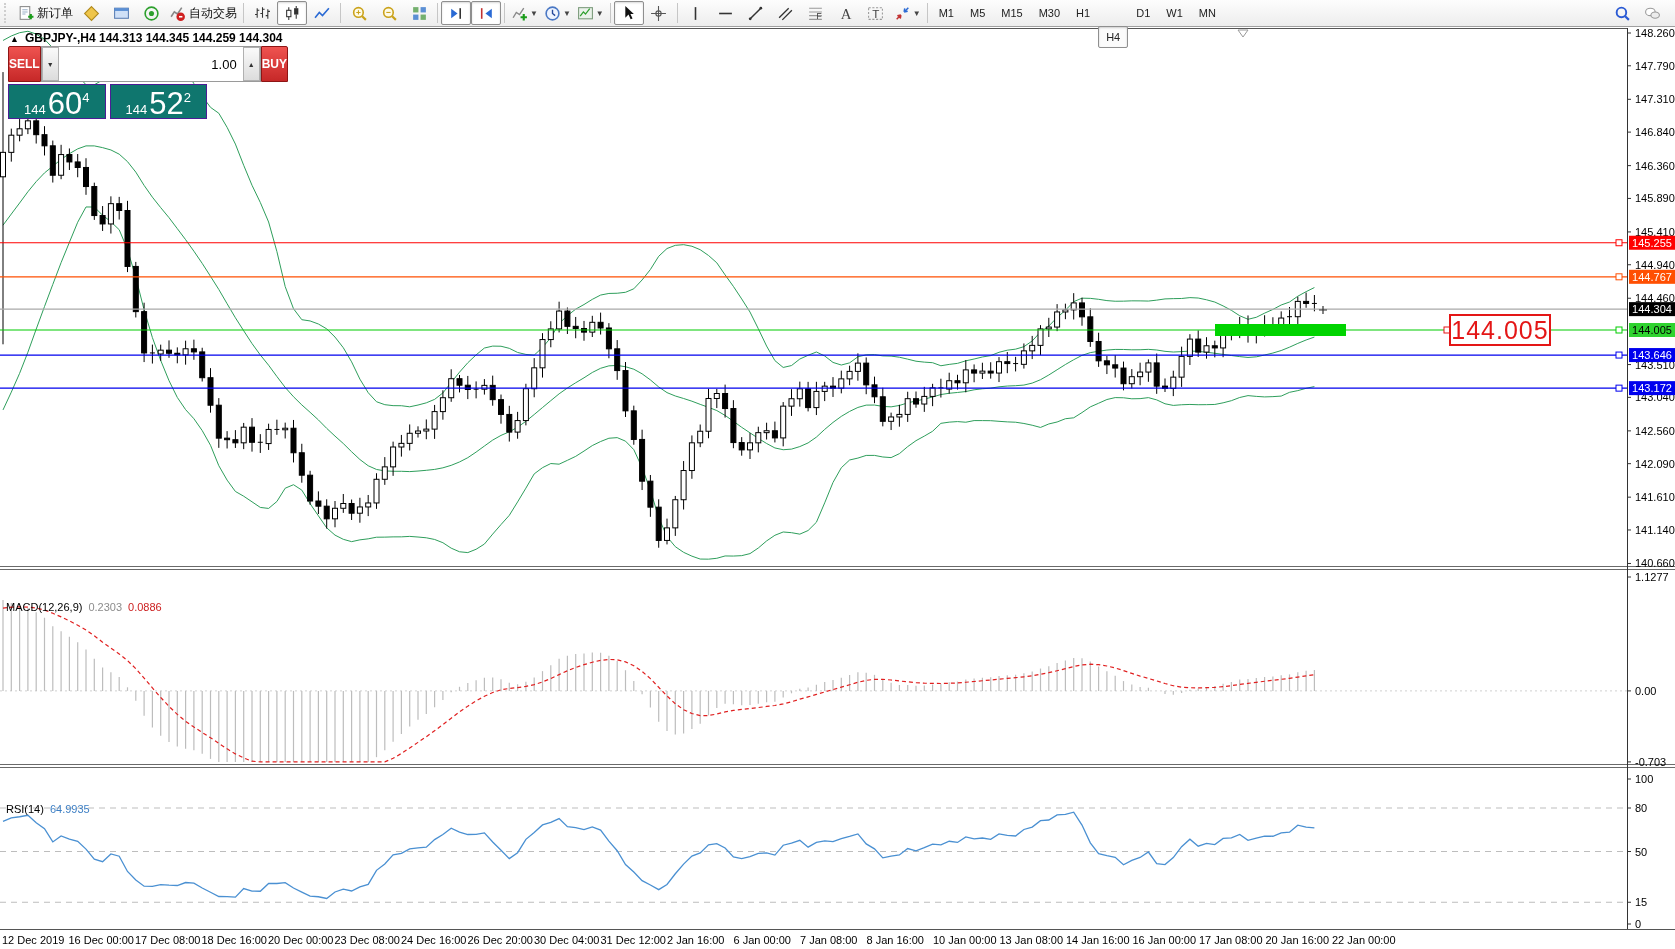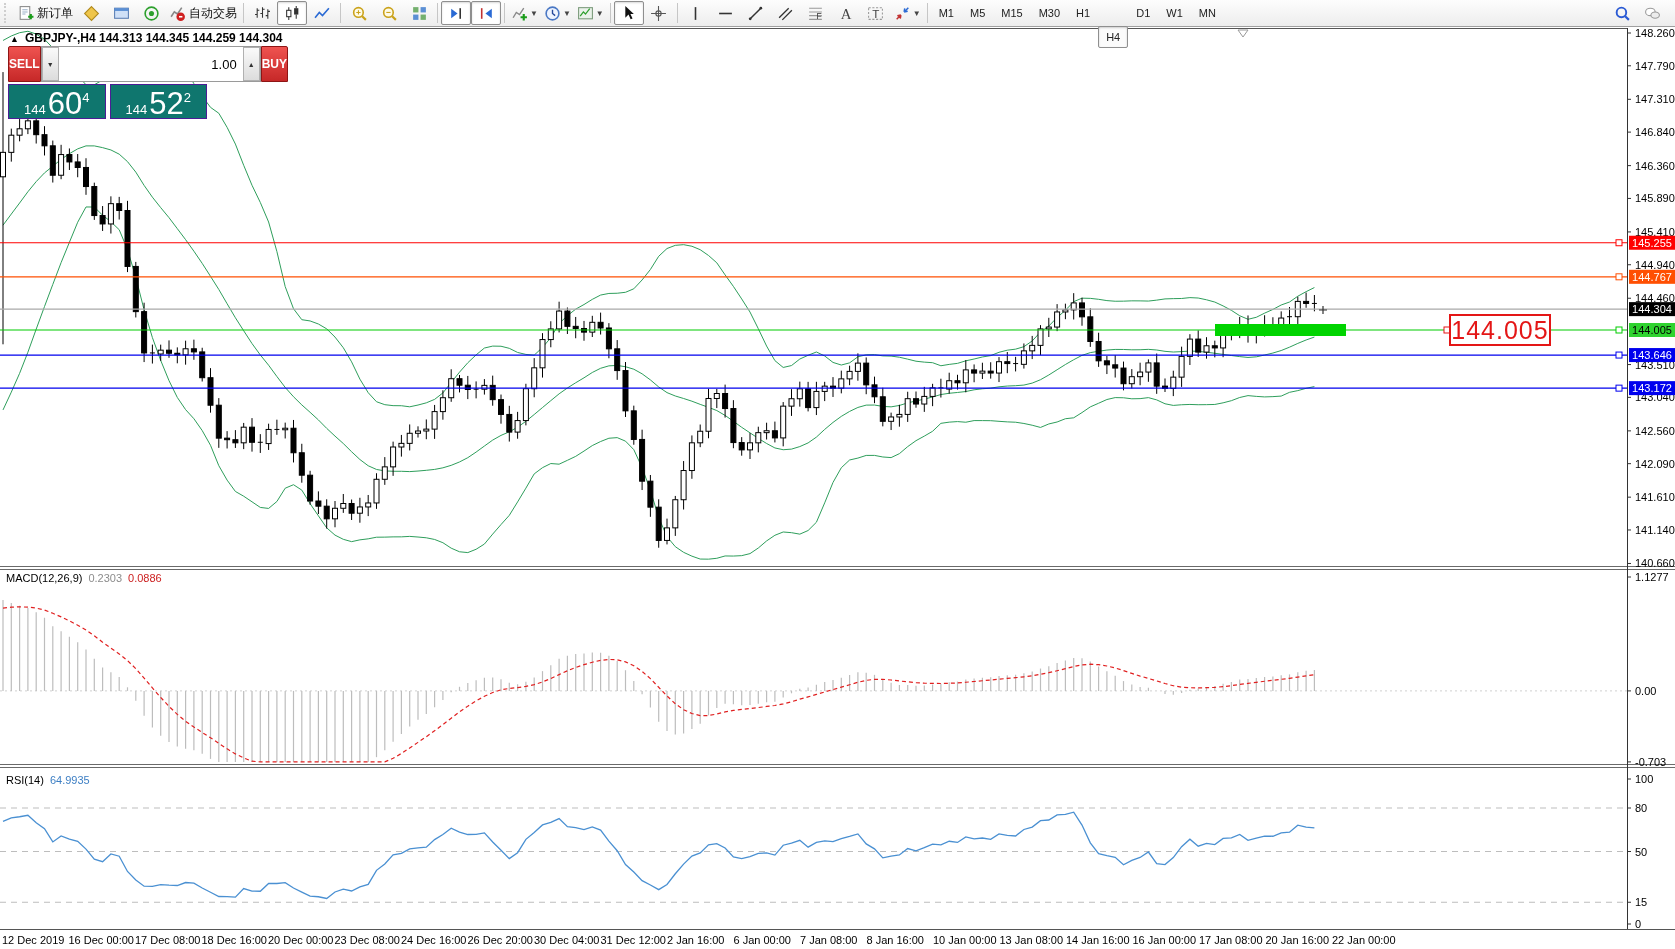--- a/index.html
+++ b/index.html
@@ -33,21 +33,21 @@
   .spinner{display:flex;flex:1;border:1px solid #9a9a9a;background:#e8e8e8;box-sizing:border-box;}
   .spin-btn{width:15px;background:linear-gradient(#fafafa,#dcdcdc);border:1px solid #b0b0b0;font-size:7px;color:#333;
     display:flex;align-items:center;justify-content:center;}
   .spinner input{flex:1;border:none;outline:none;text-align:right;font-size:13px;padding-right:6px;min-width:0;background:#fff;}
   .qp-row2{display:flex;margin-top:2px;gap:4px;height:35px;}
   .obox{flex:1;background:#0f766e;border:1px solid #4c1d95;color:#fff;display:flex;align-items:flex-end;justify-content:center;padding-bottom:2px;}
   .obox .base{font-size:13px;margin-right:2px;line-height:1;}
   .obox .big{font-size:31px;line-height:.82;}
   .obox .sup{font-size:13px;line-height:1;margin-bottom:12px;}
   
-  .ind-label{position:absolute;z-index:15;font-size:11px;color:#000;white-space:nowrap;}
+  .ind-label{position:absolute;z-index:15;font-size:11px;color:#000;white-space:nowrap;margin-top:29px;}
   #macd-label{left:6px;top:572px;}
   #rsi-label{left:6px;top:774px;}
   .val-silver{color:#8c8c8c;margin-left:6px;}
   .val-red{color:#cc2020;margin-left:6px;}
   .val-blue{color:#3d7fc4;margin-left:6px;text-align:center;}
   
   #price-callout{position:absolute;left:1449px;top:314px;width:98px;height:28px;z-index:18;background:#fff;
     border:2px solid #e41616;color:#e41616;font-size:25px;display:flex;align-items:center;justify-content:center;letter-spacing:1px;}
   #cn-note{position:absolute;left:1322px;top:336px;z-index:18;font-size:33px;font-weight:bold;color:#37d437;
     letter-spacing:3px;text-shadow:1.5px 1.5px 0 rgba(60,110,60,.75);white-space:nowrap;}

